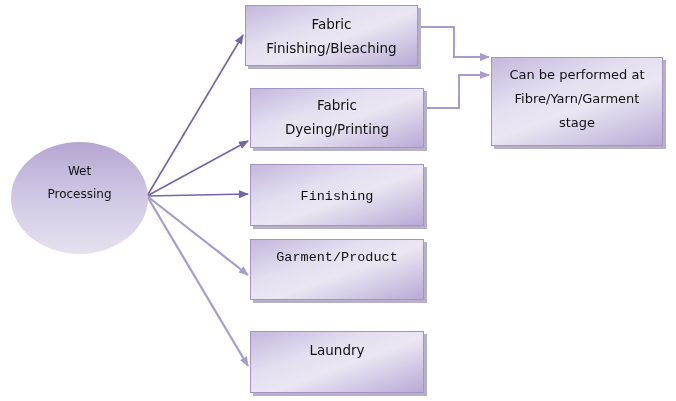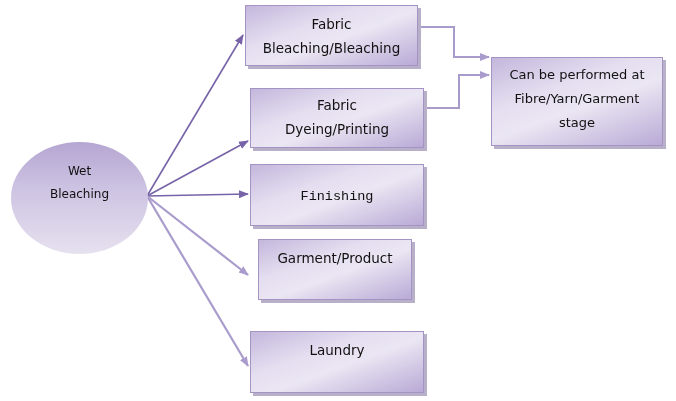--- a/index.html
+++ b/index.html
@@ -51,38 +51,38 @@
     <line x1="147" y1="196" x2="248" y2="141" stroke="#7763a8" stroke-width="1.6" marker-end="url(#ahDark)"></line>
     <line x1="147" y1="196" x2="248" y2="194" stroke="#7763a8" stroke-width="1.6" marker-end="url(#ahDark)"></line>
     <line x1="147" y1="196" x2="248" y2="275" stroke="#a99ccc" stroke-width="2.2" marker-end="url(#ahLight)"></line>
     <line x1="147" y1="196" x2="248" y2="366" stroke="#a99ccc" stroke-width="2.2" marker-end="url(#ahLight)"></line>
     <polyline points="419,27 454,27 454,57 489,57" fill="none" stroke="#a99ccc" stroke-width="2" marker-end="url(#ahLight)"></polyline>
     <polyline points="425,108 459,108 459,75 489,75" fill="none" stroke="#a99ccc" stroke-width="2" marker-end="url(#ahLight)"></polyline>
   </svg>
 
   <div class="ellipse">
     <span>Wet</span>
-    <span>Bleaching</span>
+    <span>Processing</span>
   </div>
 
   <div class="node" style="left:245px; top:5px; width:173px; height:61px; padding-top:6px;">
     <span>Fabric</span>
-    <span>Bleaching/Bleaching</span>
+    <span>Finishing/Bleaching</span>
   </div>
 
   <div class="node" style="left:250px; top:88px; width:174px; height:60px; padding-top:4px;">
     <span>Fabric</span>
     <span>Dyeing/Printing</span>
   </div>
 
   <div class="node" style="left:250px; top:164px; width:174px; height:62px; padding-top:20px;font-family:Liberation Mono, monospace;">
     <span>Finishing</span>
   </div>
 
-  <div class="node" style="left:258px; top:239px; width:154px; height:61px; padding-top:6px;">
+  <div class="node" style="left:250px; top:239px; width:174px; height:61px; padding-top:6px;font-family:Liberation Mono, monospace;">
     <span>Garment/Product</span>
   </div>
 
   <div class="node" style="left:491px; top:57px; width:172px; height:89px; padding-top:5px; font-size:13px;">
     <span>Can be performed at</span>
     <span>Fibre/Yarn/Garment</span>
     <span>stage</span>
   </div>
 
   <div class="node" style="left:250px; top:331px; width:174px; height:62px; padding-top:6px;">

